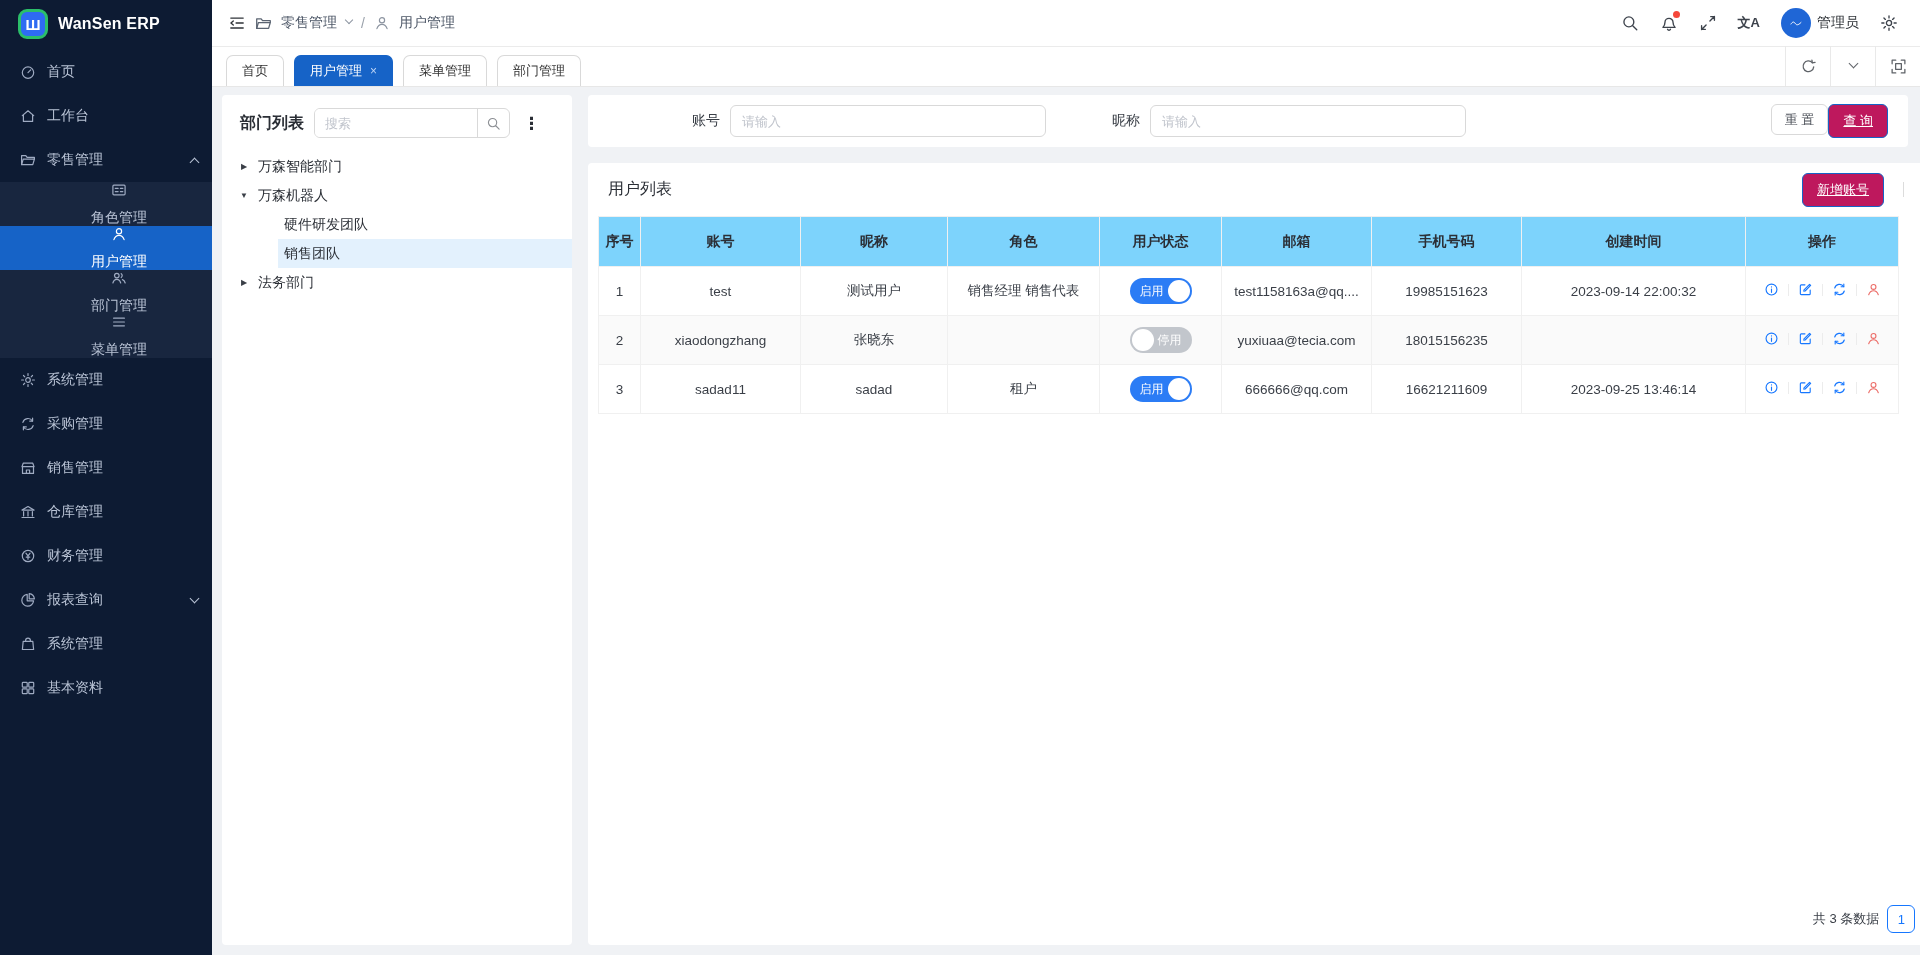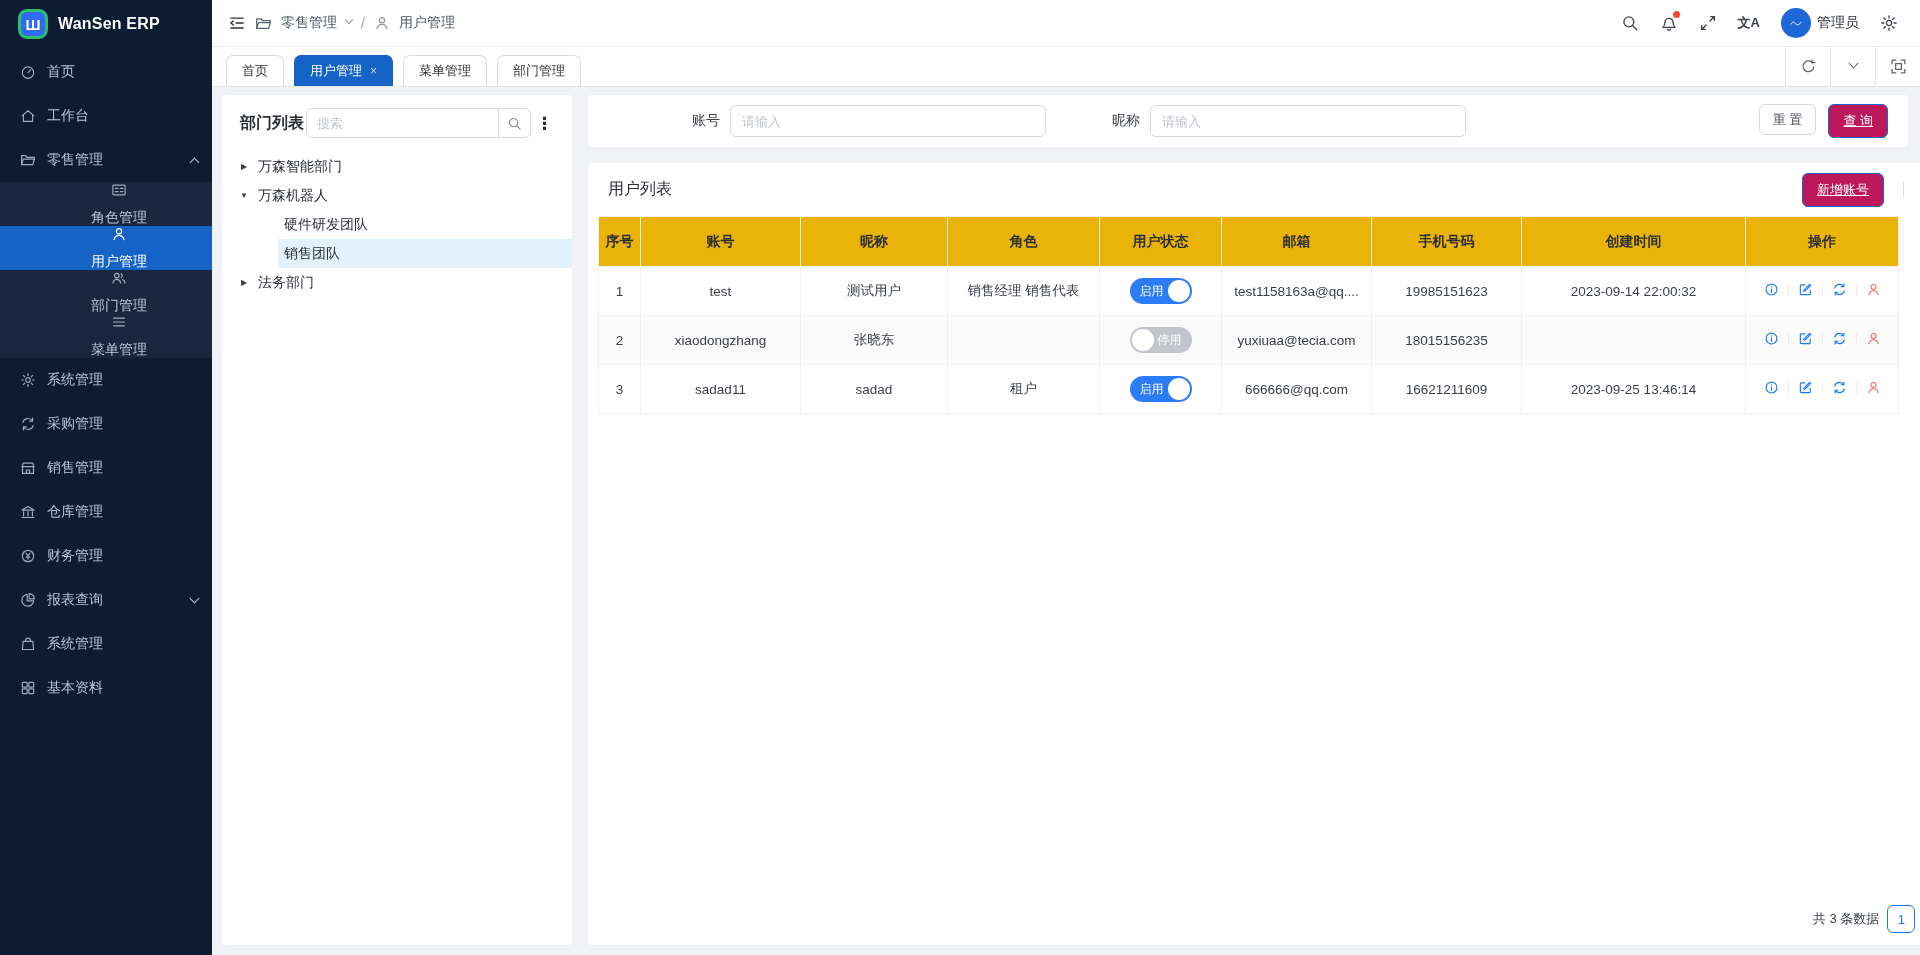--- a/index.html
+++ b/index.html
@@ -50,21 +50,21 @@
     display:flex; align-items:center; gap:8px; font-size:13px; color:#333; background:#fff; cursor:pointer; }
   .tab.active { background:#1663c7; border-color:#1663c7; color:#fff; }
   .tab .close { font-size:12px; color:#bcd4f6; line-height:1; }
   .tab-ctrls { display:flex; align-items:stretch; height:40px; }
   .tctrl { width:45px; display:flex; align-items:center; justify-content:center; border-left:1px solid #e9e9e9; color:#5f6368; cursor:pointer; }
   .tctrl .chev { border-color:#5f6368; margin-top:-2px; }
 
   
   .card { position:absolute; background:#fff; border-radius:4px; }
   .dept-card { left:222px; top:95px; width:350px; height:850px; }
-  .dept-head { display:flex; align-items:center; padding:13px 16px 10px 18px; gap:2px; }
+  .dept-head { display:flex; align-items:center; padding:13px 29px 10px 18px; gap:10px; }
   .dept-title { font-size:16px; font-weight:600; color:#2b2f36; white-space:nowrap; }
   .dsearch { display:flex; flex:1; height:30px; border:1px solid #d9d9d9; border-radius:6px; overflow:hidden; }
   .dsearch input { flex:1; border:none; outline:none; padding:0 10px; font-size:13px; color:#333; min-width:0; }
   .dsearch input::placeholder { color:#c0c4cc; }
   .dsearch .sbtn { width:32px; display:flex; align-items:center; justify-content:center; border-left:1px solid #d9d9d9; color:#8c8f94; cursor:pointer; }
   .dots { font-size:17px; font-weight:bold; color:#2b2f36; line-height:1; padding:0 3px; cursor:pointer; letter-spacing:0; }
   .tree { padding-top:4px; }
   .trow { height:29px; display:flex; align-items:center; font-size:14px; color:#2b2f36; cursor:pointer; }
   .caret { width:16px; text-align:center; font-size:9px; color:#3a3f47; margin-left:14px; flex:0 0 auto; }
   .tlabel { padding-left:6px; }
@@ -73,35 +73,35 @@
   .ind2 { margin-left:56px; }
 
   
   .filter-card { left:588px; top:95px; width:1320px; height:52px; display:flex; align-items:center; padding:0 20px; }
   .fgroup { display:flex; align-items:center; gap:10px; }
   .flabel { font-size:14px; color:#3a3f47; white-space:nowrap; }
   .finput { width:316px; height:32px; border:1px solid #d9d9d9; border-radius:6px; padding:0 11px; font-size:13px; color:#333; outline:none; }
   .finput::placeholder { color:#c0c4cc; }
   .g1 { margin-left:84px; }
   .g2 { margin-left:66px; }
-  .fbtns { margin-left:auto; display:flex; gap:12px; }
+  .fbtns { margin-left:auto; display:flex; }
   .btn { height:31px; border-radius:6px; font-size:13px; display:flex; align-items:center; justify-content:center; cursor:pointer; white-space:nowrap; }
   .btn.ghost { border:1px solid #d9d9d9; background:#fff; color:#4a4f57; padding:0 13px; }
   .btn.primary { background:#be185d; color:#fff; border:1px solid #1663c7; padding:16px 14px;text-decoration:underline; }
 
   
   .table-card { left:588px; top:163px; width:1440px; height:782px; }
   .tcard-head { height:53px; display:flex; align-items:center; padding:0 20px; }
   .tcard-title { font-size:16px; color:#2b2f36; }
   .thead-right { margin-left:auto; display:flex; align-items:center; gap:17px; color:#46494f; }
   .vdiv { width:1px; height:15px; background:#dcdcdc; margin:0 2px; }
   .add-btn { height:32px; padding:0 15px; font-size:13px; }
   .tbl-wrap { margin:0 10px; }
   table.grid { width:1300px; border-collapse:collapse; table-layout:fixed; }
-  .grid th { height:50px; background:#eab308; font-size:14px; font-weight:bold; color:#2b2f36; border:1px solid #f0f0f0; }
+  .grid th { height:50px; background:#7dd3fc; font-size:14px; font-weight:bold; color:#2b2f36; border:1px solid #f0f0f0; }
   .grid td { height:49px; font-size:13.5px; color:#3a3f47; text-align:center; border:1px solid #f0f0f0; }
   .grid tr.alt td { background:#fafafa; }
   .switch { width:62px; height:26px; border-radius:13px; position:relative; display:inline-flex; align-items:center; font-size:12px; color:#fff; }
   .switch .knob { position:absolute; top:2px; width:22px; height:22px; border-radius:50%; background:#fff; }
   .switch.on { background:#2b7cf5; padding-left:10px; }
   .switch.on .knob { right:2px; }
   .switch.off { background:#c2c6cc; padding-left:28px; }
   .switch.off .knob { left:2px; }
   .acts { display:inline-flex; align-items:center; gap:9px; }
   .acts .ic { color:#1677ff; cursor:pointer; }

